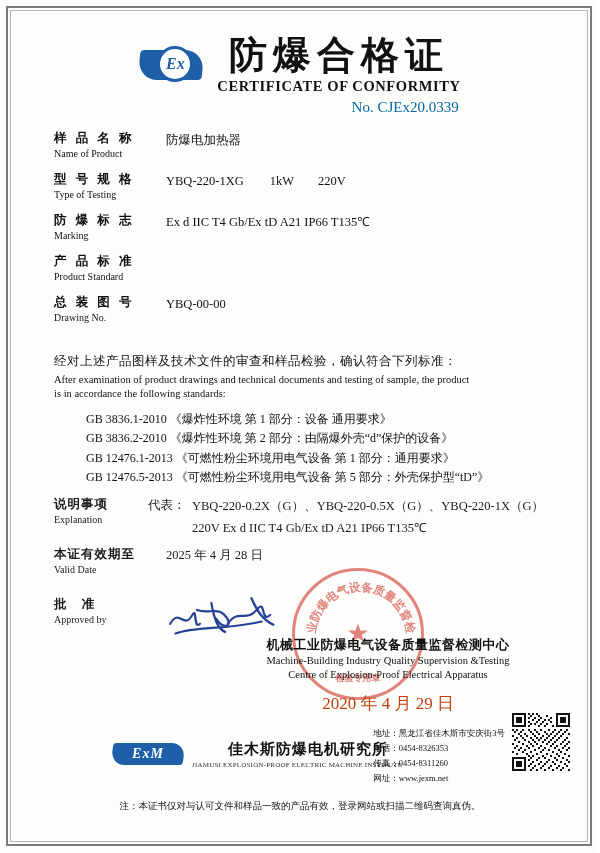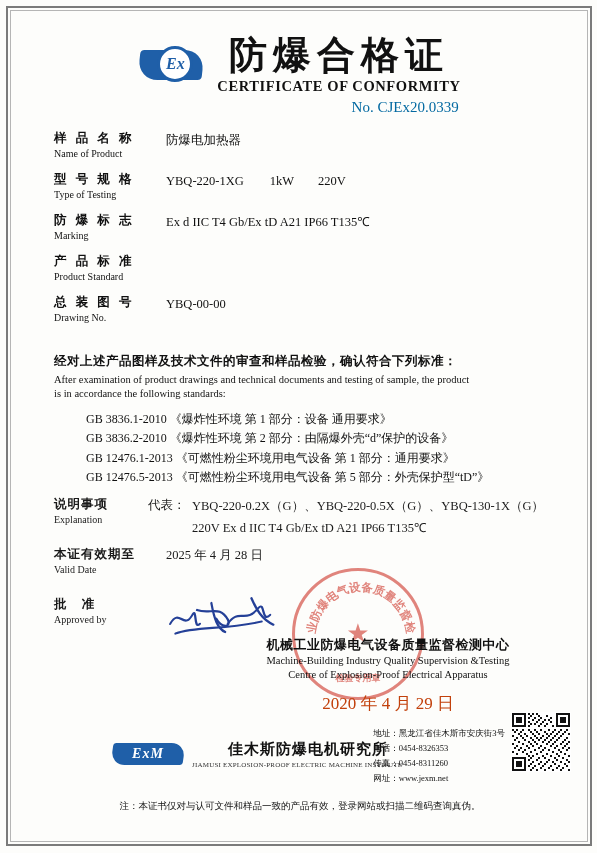--- a/index.html
+++ b/index.html
@@ -148,21 +148,21 @@
   .fvalue .gap-b { display:inline-block; width: 24px; }
 
   
   .statement {
     position: absolute;
     left: 54px; top: 353px;
     width: 500px;
   }
   .statement .cn {
     font-size: 12.5px;
-    font-weight: bold;
+    font-weight: normal;
     letter-spacing: 0.5px;
     color: #111;
   }
   .statement .en {
     font-size: 10.5px;
     line-height: 1.35;
     margin-top: 3px;
     color: #111;
   }
 
@@ -468,21 +468,21 @@
     <div>GB 12476.5-2013 《可燃性粉尘环境用电气设备  第 5 部分：外壳保护型“tD”》</div>
   </div>
 
   <div class="explanation">
     <div class="lab">
       <div class="cn">说明事项</div>
       <div class="en">Explanation</div>
     </div>
     <div class="rep">代表：</div>
     <div class="body">
-      <div>YBQ-220-0.2X（G）、YBQ-220-0.5X（G）、YBQ-130-1X（G）</div>
+      <div>YBQ-220-0.2X（G）、YBQ-220-0.5X（G）、YBQ-220-1X（G）</div>
       <div>220V  Ex d IIC T4 Gb/Ex tD A21 IP66 T135℃</div>
     </div>
   </div>
 
   <div class="valid">
     <div class="lab">
       <div class="cn">本证有效期至</div>
       <div class="en">Valid Date</div>
     </div>
     <div class="val">2025 年 4 月 28 日</div>

